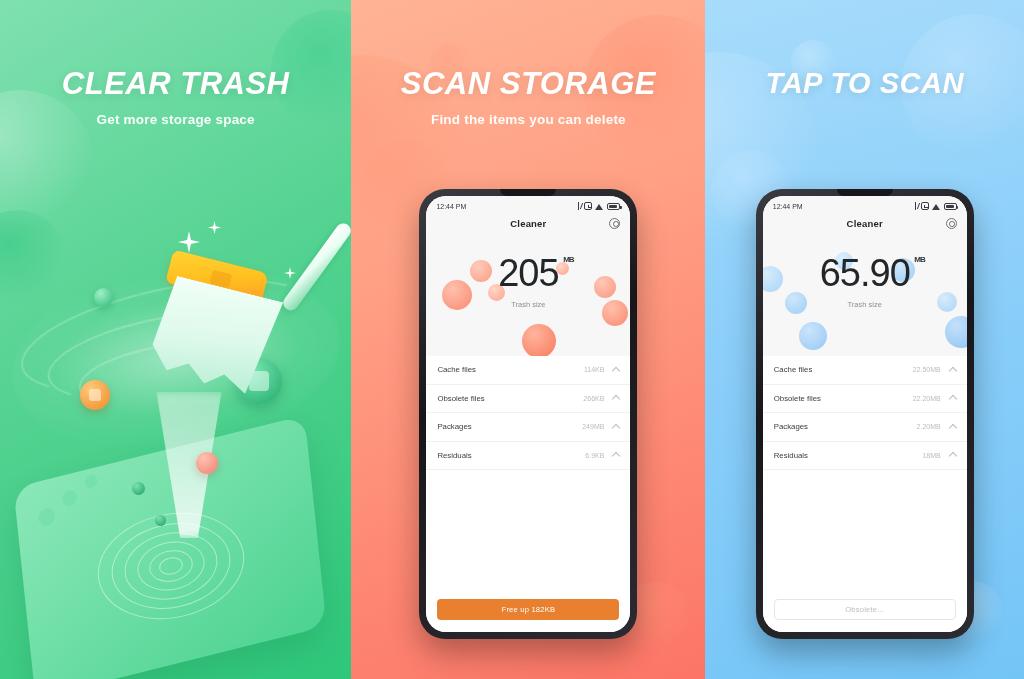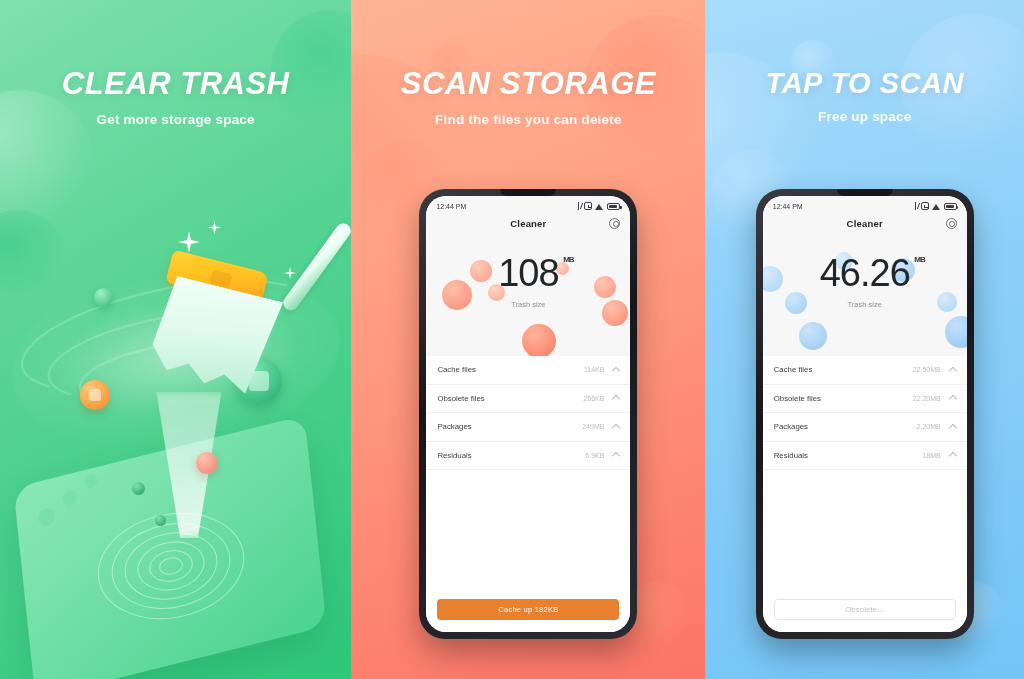--- a/index.html
+++ b/index.html
@@ -253,21 +253,21 @@
 
   <div class="panel panel-2">
     <div class="blob p2-b1"></div>
     <div class="blob p2-b2"></div>
     <div class="blob p2-b3"></div>
     <div class="blob p2-b4"></div>
     <div class="blob p2-b5"></div>
 
     <div class="heading-wrap">
       <div class="title">SCAN STORAGE</div>
-      <div class="subtitle">Find the files you can delete</div>
+      <div class="subtitle">Find the items you can delete</div>
     </div>
 
     <div class="phone">
       <div class="notch"></div>
       <div class="screen">
 
         <div class="header-area">
           <div class="bubble" style="left:16px;top:84px;width:30px;height:30px;background:radial-gradient(circle at 36% 30%,#ffc0ab,#f98a72);"></div>
           <div class="bubble" style="left:44px;top:64px;width:22px;height:22px;background:radial-gradient(circle at 36% 30%,#ffcdbb,#fb9a84);"></div>
           <div class="bubble" style="left:62px;top:88px;width:17px;height:17px;background:radial-gradient(circle at 36% 30%,#ffd6c6,#fda48f);"></div>
@@ -286,21 +286,21 @@
             </span>
           </div>
 
           <div class="appbar">
             <span class="appbar-title">Cleaner</span>
             <span class="gear"></span>
           </div>
 
           <div class="size-block">
             <span class="size-num">
-              <span>108</span>
+              <span>205</span>
               <span class="size-unit">MB</span>
             </span>
             <div class="size-label">Trash size</div>
           </div>
         </div>
 
         <div class="list">
           <div class="row">
             <span class="row-name">Cache files</span>
             <span class="row-val">114KB</span>
@@ -317,36 +317,35 @@
             <span class="chev"></span>
           </div>
           <div class="row">
             <span class="row-name">Residuals</span>
             <span class="row-val">6.9KB</span>
             <span class="chev"></span>
           </div>
         </div>
 
         <div class="footer">
-          <button class="cta cta-filled">Cache up 182KB</button>
+          <button class="cta cta-filled">Free up 182KB</button>
         </div>
       </div>
     </div>
   </div>
 
   <div class="panel panel-3">
     <div class="blob p3-b1"></div>
     <div class="blob p3-b2"></div>
     <div class="blob p3-b3"></div>
     <div class="blob p3-b4"></div>
     <div class="blob p3-b5"></div>
 
     <div class="heading-wrap">
       <div class="title">TAP TO SCAN</div>
-      <div class="subtitle">Free up space</div>
     </div>
 
     <div class="phone">
       <div class="notch"></div>
       <div class="screen">
 
         <div class="header-area">
           <div class="bubble" style="left:-6px;top:70px;width:26px;height:26px;background:radial-gradient(circle at 36% 30%,#d7ecfc,#a9d4f7);"></div>
           <div class="bubble" style="left:22px;top:96px;width:22px;height:22px;background:radial-gradient(circle at 36% 30%,#cfe7fb,#9dcef6);"></div>
           <div class="bubble" style="left:36px;top:126px;width:28px;height:28px;background:radial-gradient(circle at 36% 30%,#cbe4fb,#96c9f5);"></div>
@@ -365,21 +364,21 @@
             </span>
           </div>
 
           <div class="appbar">
             <span class="appbar-title">Cleaner</span>
             <span class="gear"></span>
           </div>
 
           <div class="size-block">
             <span class="size-num">
-              <span>46.26</span>
+              <span>65.90</span>
               <span class="size-unit">MB</span>
             </span>
             <div class="size-label">Trash size</div>
           </div>
         </div>
 
         <div class="list">
           <div class="row">
             <span class="row-name">Cache files</span>
             <span class="row-val">22.50MB</span>

